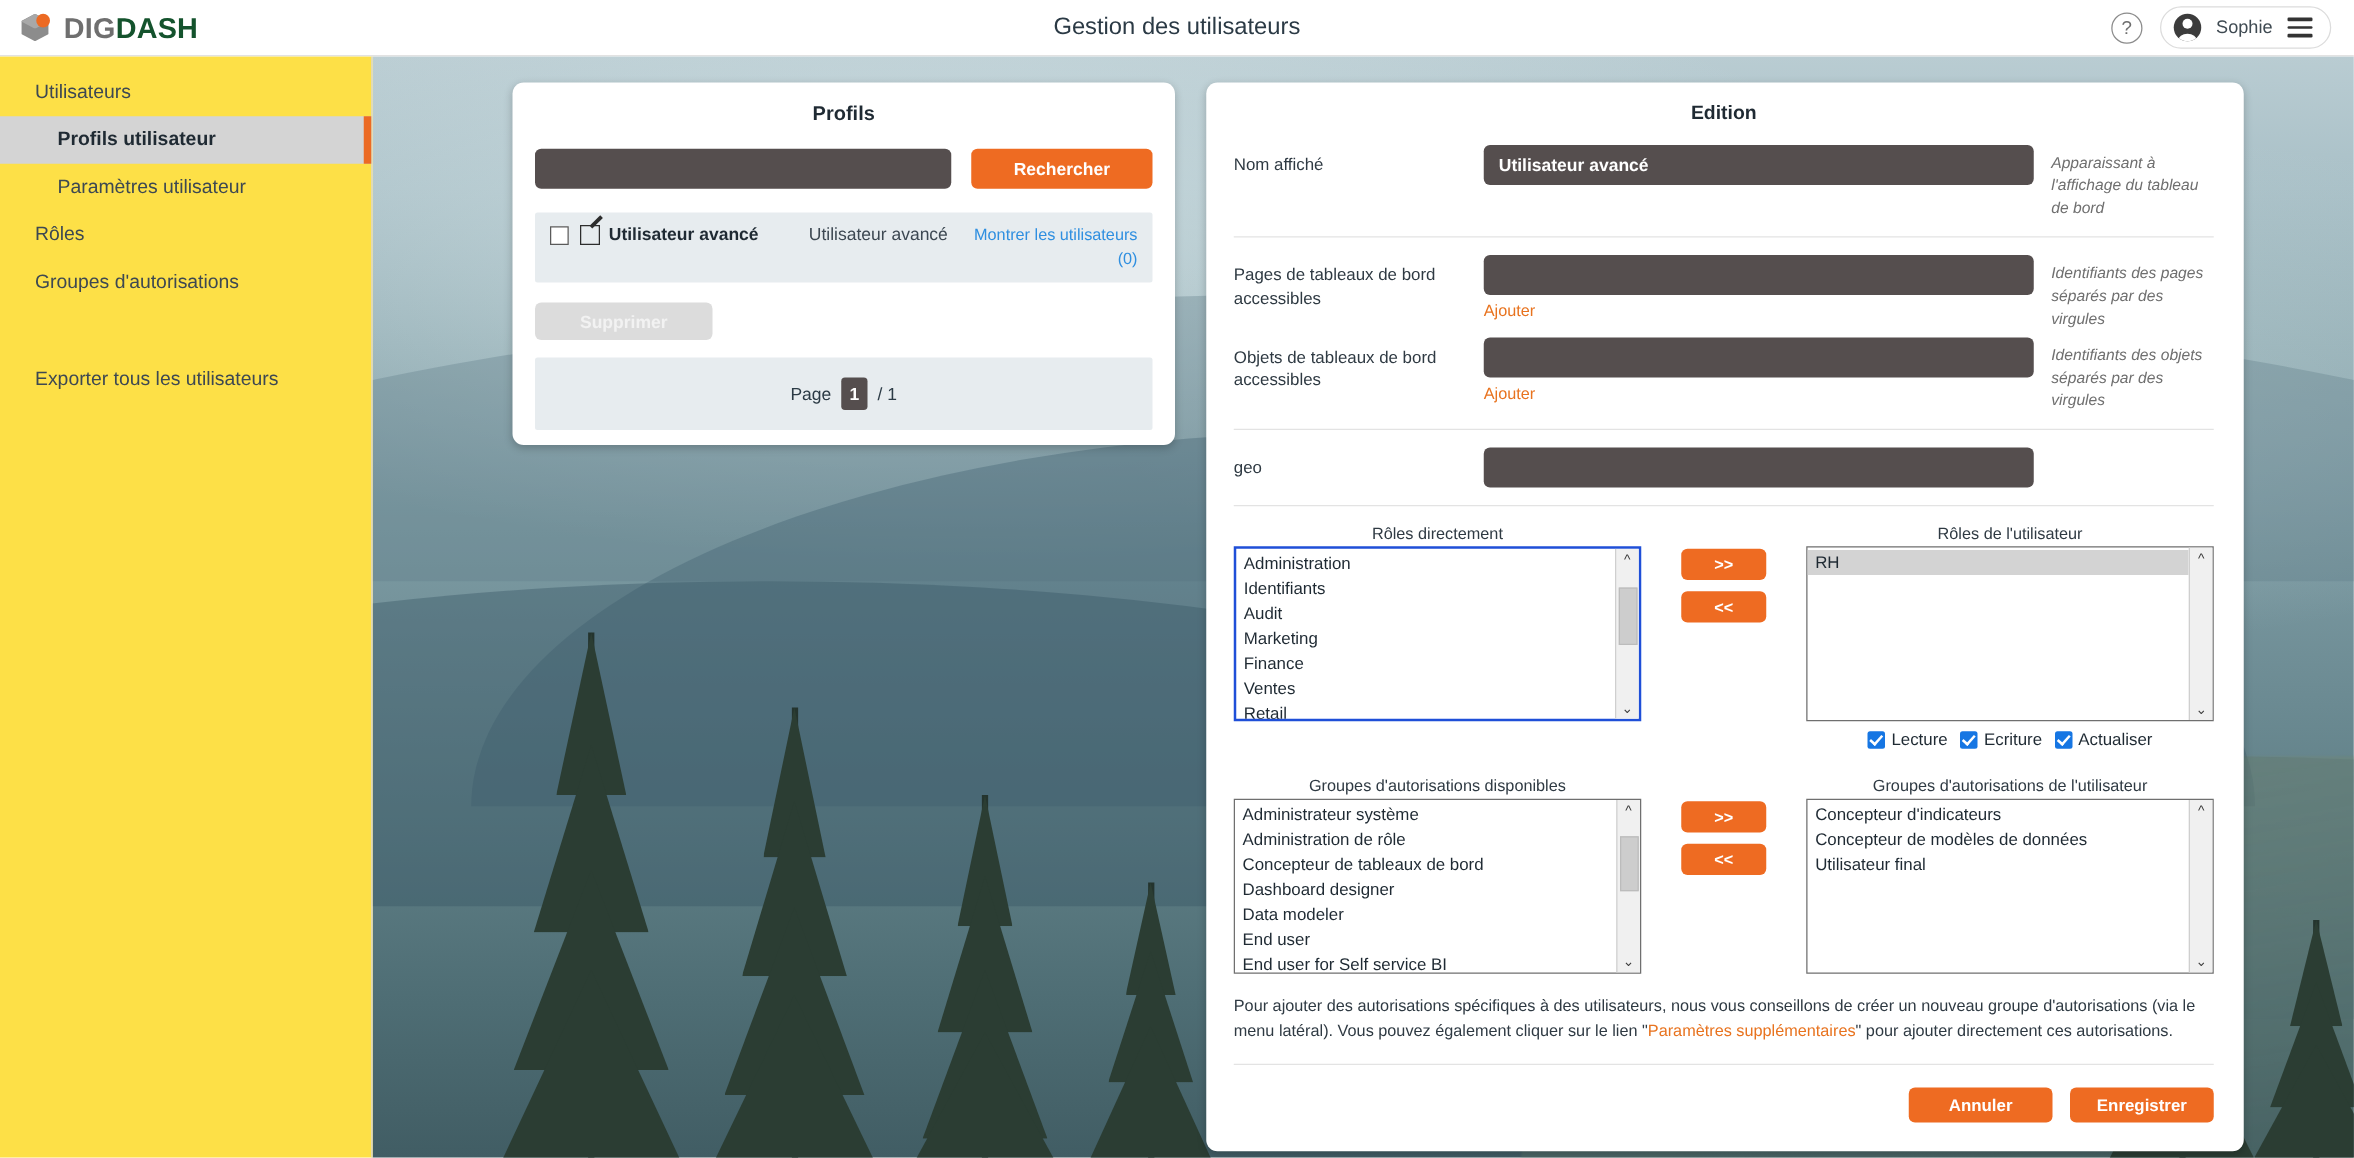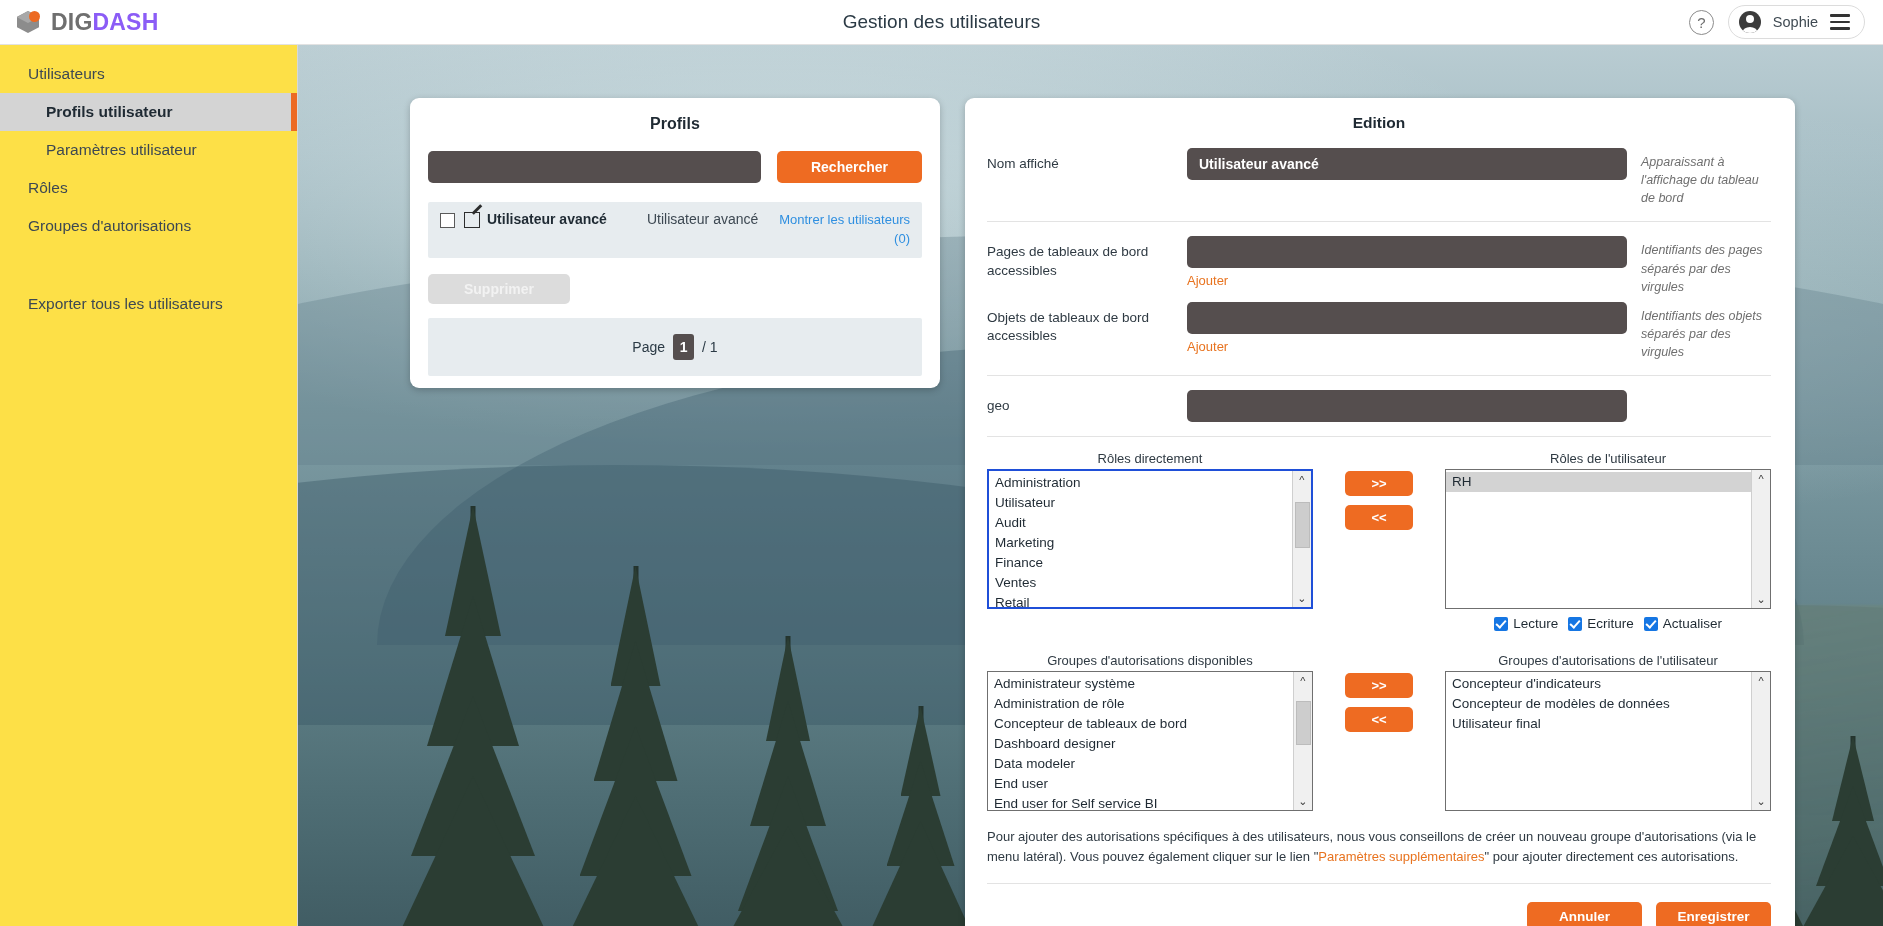--- a/index.html
+++ b/index.html
@@ -31,21 +31,21 @@
     position: absolute; left: 1px; top: 2px; width: 22px; height: 12px;
     background: #a8a8a8;
     clip-path: polygon(50% 0%, 100% 52%, 50% 100%, 0% 52%);
   }
   .brand-cube .c-dot {
     position: absolute; right: 2px; top: 2px; width: 11px; height: 11px;
     border-radius: 50%; background: #ec6a23;
   }
   .brand-text { font-size: 23px; font-weight: bold; letter-spacing: .2px; }
   .brand-text .dig { color: #6f6f6f; }
-  .brand-text .dash { color: #8b5cf6; }
+  .brand-text .dash { color: #14532d; }
 
   .page-title {
     position: absolute; left: 0; right: 0; text-align: center;
     font-size: 19px; color: #2b3a45; font-weight: normal;
     pointer-events: none;
   }
 
   .topbar-right {
     margin-left: auto; display: flex; align-items: center; gap: 14px;
     padding-right: 18px;
@@ -140,21 +140,20 @@
     position: absolute; left: 50%; transform: translateX(-50%);
     background: #2b3d33;
     clip-path: polygon(50% 0%, 100% 100%, 0% 100%);
   }
 
   
   .card {
     position: absolute; background: #ffffff;
     border-radius: 9px; box-shadow: 0 2px 7px rgba(0,0,0,.22);
     z-index: 20;
-    margin-top: 32px;
   }
   #profils-card {
     left: 410px; top: 66px; width: 530px; height: 290px; padding: 14px 18px;
   }
   .card-title {
     text-align: center; font-size: 16px; font-weight: bold; color: #1f2a33;
     margin: 3px 0 18px;
   }
   .search-row { display: flex; gap: 16px; align-items: center; }
   .dark-input {
@@ -453,21 +452,21 @@
   </div>
 
   <div class="hr"></div>
 
   <div class="dual">
     <div class="dual-col">
       <div class="dual-label">Rôles directement</div>
       <div class="listbox focused">
         <div class="list-scroll" id="roles-avail-list">
             <div class="list-item">Administration</div>
-            <div class="list-item">Utilisateur</div>
+            <div class="list-item">Identifiants</div>
             <div class="list-item">Audit</div>
             <div class="list-item">Marketing</div>
             <div class="list-item">Finance</div>
             <div class="list-item">Ventes</div>
             <div class="list-item">Retail</div>
           </div>
         <div class="sbar">
           <div class="sb-arrow">^</div>
           <div class="sb-track">
             <div class="sb-thumb" style="top:14px;height:46px;"></div>

